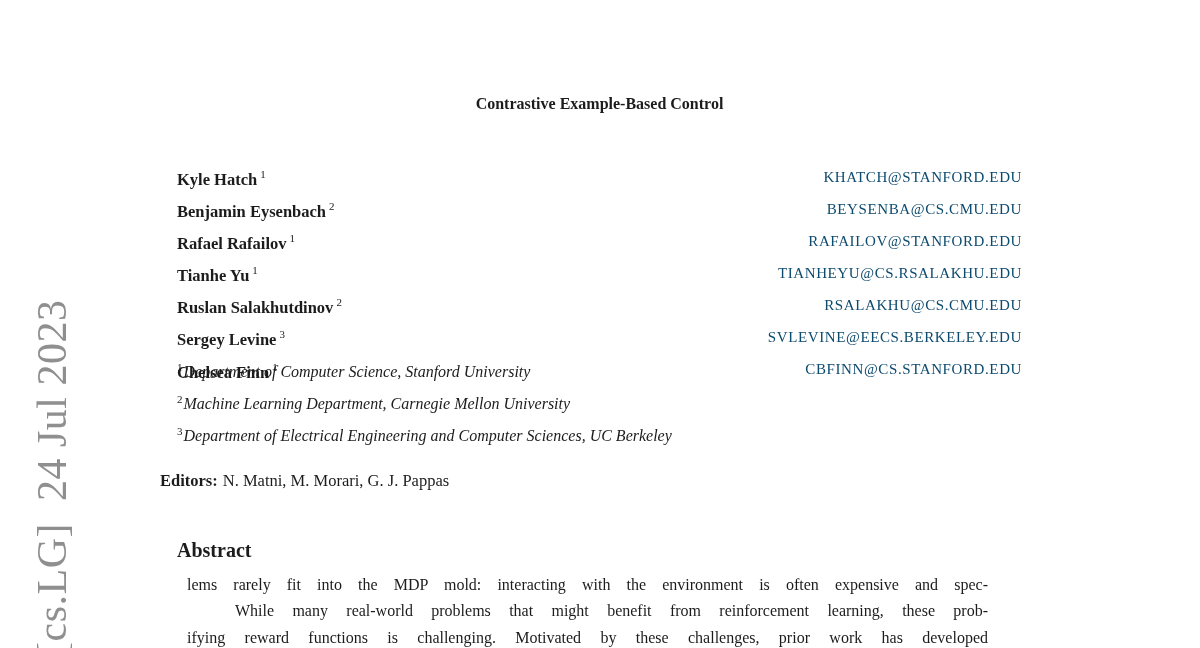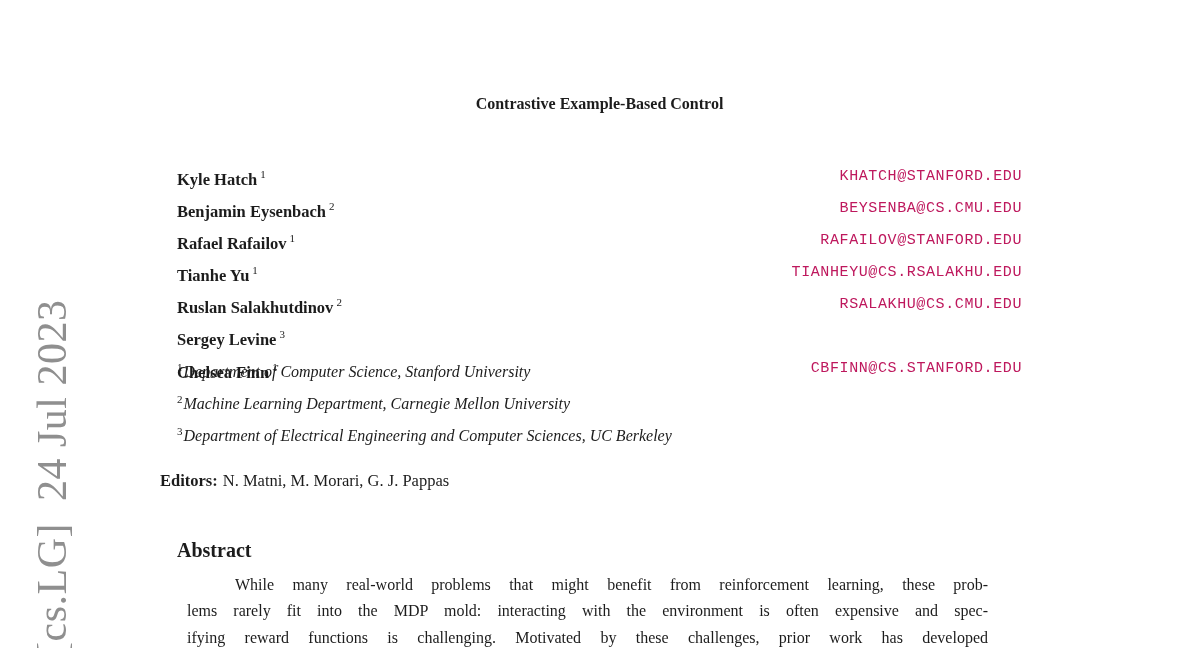--- a/index.html
+++ b/index.html
@@ -58,22 +58,21 @@
   .author-name sup, .affil-line sup {
     font-weight: 400;
     font-style: normal;
     font-size: 11px;
     margin-left: 3px;
   }
   .affil-line sup { margin-left: 0; margin-right: 1px; }
   .author-email {
     font-size: 15px;
     letter-spacing: 0.6px;
-    color: #be185d;
-    font-family: Liberation Mono, monospace;
+    color: #0c4a6e;
   }
 
   .affils {
     position: absolute;
     top: 354px;
     left: 177px;
     width: 845px;
   }
   .affil-line {
     font-size: 16px;
@@ -143,38 +142,39 @@
     <div class="author-row">
       <span class="author-name"><span>Tianhe Yu</span><sup>1</sup></span>
       <span class="author-email">TIANHEYU@CS.RSALAKHU.EDU</span>
     </div>
     <div class="author-row">
       <span class="author-name"><span>Ruslan Salakhutdinov</span><sup>2</sup></span>
       <span class="author-email">RSALAKHU@CS.CMU.EDU</span>
     </div>
     <div class="author-row">
       <span class="author-name"><span>Sergey Levine</span><sup>3</sup></span>
+      <span class="author-email">SVLEVINE@EECS.BERKELEY.EDU</span>
     </div>
     <div class="author-row">
       <span class="author-name"><span>Chelsea Finn</span><sup>1</sup></span>
       <span class="author-email">CBFINN@CS.STANFORD.EDU</span>
     </div>
   </div>
 
   <div class="affils">
     <div class="affil-line"><sup>1</sup><span>Department of Computer Science, Stanford University</span></div>
     <div class="affil-line"><sup>2</sup><span>Machine Learning Department, Carnegie Mellon University</span></div>
     <div class="affil-line"><sup>3</sup><span>Department of Electrical Engineering and Computer Sciences, UC Berkeley</span></div>
   </div>
 
   <div class="editors">
     <span class="label">Editors:</span><span class="names">N. Matni, M. Morari, G. J. Pappas</span>
   </div>
 
   <div class="abstract-heading">Abstract</div>
 
   <div class="abstract-body">
+    <div class="abstract-line">lems rarely fit into the MDP mold: interacting with the environment is often expensive and spec-</div>
     <div class="abstract-line first">While many real-world problems that might benefit from reinforcement learning, these prob-</div>
-    <div class="abstract-line">lems rarely fit into the MDP mold: interacting with the environment is often expensive and spec-</div>
     <div class="abstract-line">ifying reward functions is challenging.  Motivated by these challenges, prior work has developed</div>
   </div>
 
 </div>
 
 </body></html>

